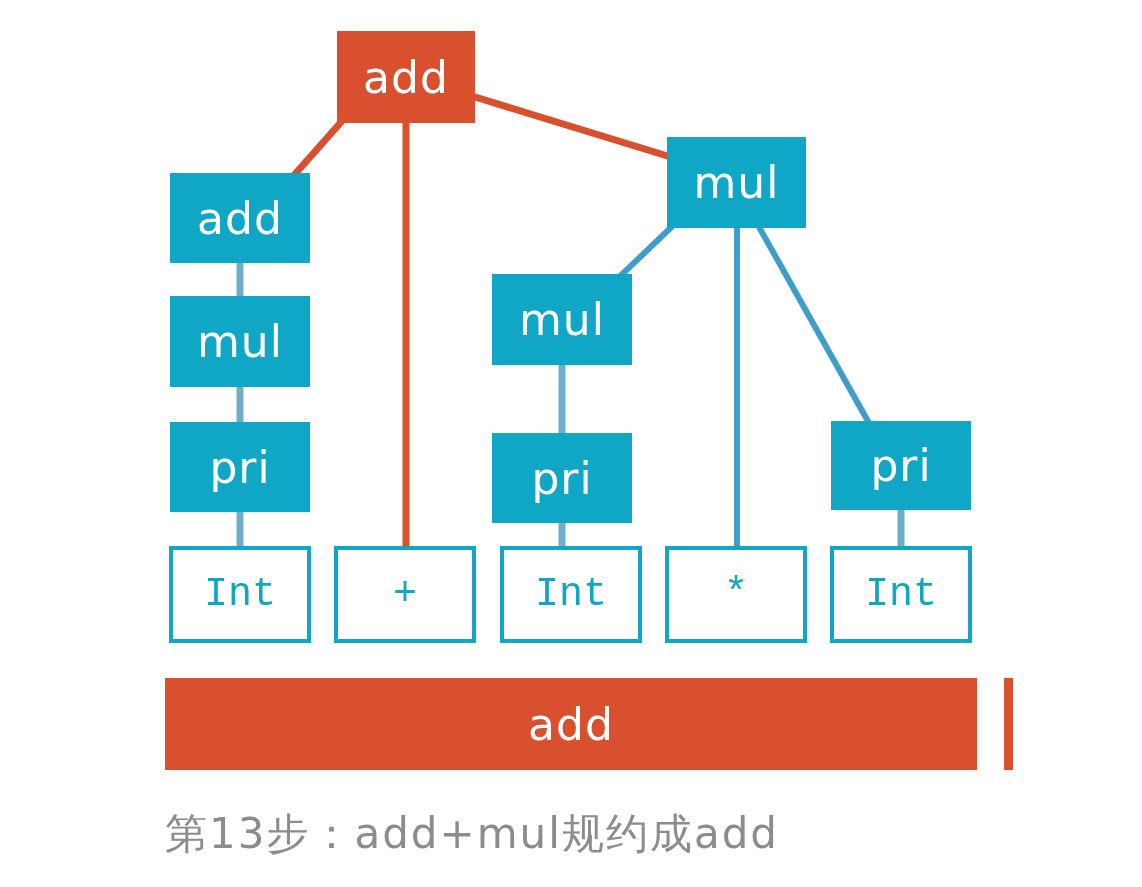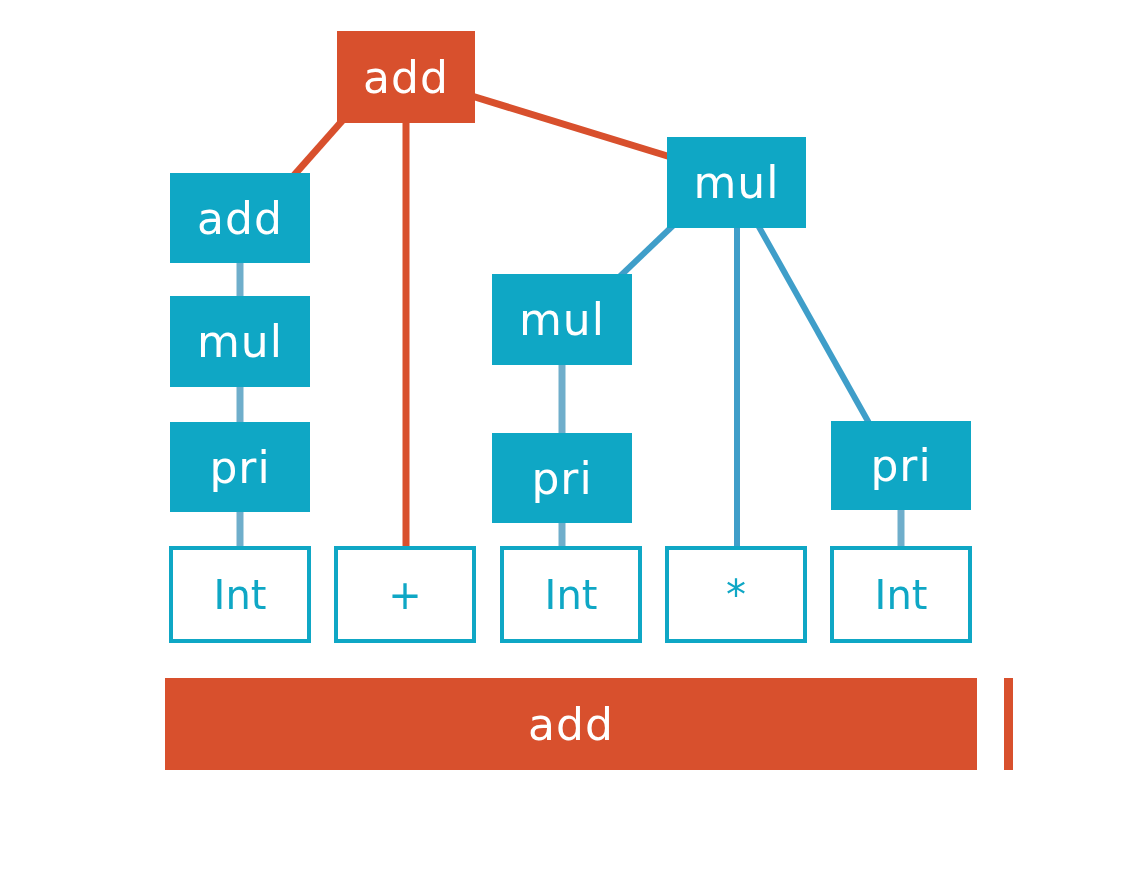--- a/index.html
+++ b/index.html
@@ -45,20 +45,21 @@
     top: 546px;
     width: 134px;
     height: 89px;
     background: #ffffff;
     border: 4px solid var(--c-teal, #0FA7C5);
     display: flex;
     align-items: center;
     justify-content: center;
     font-size: 40px;
     color: var(--c-teal, #0FA7C5);
+    font-family: Liberation Mono, monospace;
   }
 
   
   .n-root      { left: 337px; top:  31px; width: 138px; height: 92px; }
   .n-left-add  { left: 170px; top: 173px; width: 140px; height: 90px; }
   .n-left-mul  { left: 170px; top: 296px; width: 140px; height: 91px; }
   .n-left-pri  { left: 170px; top: 422px; width: 140px; height: 90px; }
   .n-right-mul { left: 667px; top: 137px; width: 139px; height: 91px; }
   .n-mid-mul   { left: 492px; top: 274px; width: 140px; height: 91px; }
   .n-mid-pri   { left: 492px; top: 433px; width: 140px; height: 90px; }
@@ -169,14 +170,15 @@
     </div>
   <div class="terminal t-5">
       <span>Int</span>
     </div>
 
   <div id="reduction-bar">
       <span>add</span>
     </div>
   <div id="accent-bar"></div>
 
+  <div id="caption">第13步：add+mul规约成add</div>
 
 </div>
 
 </body></html>

